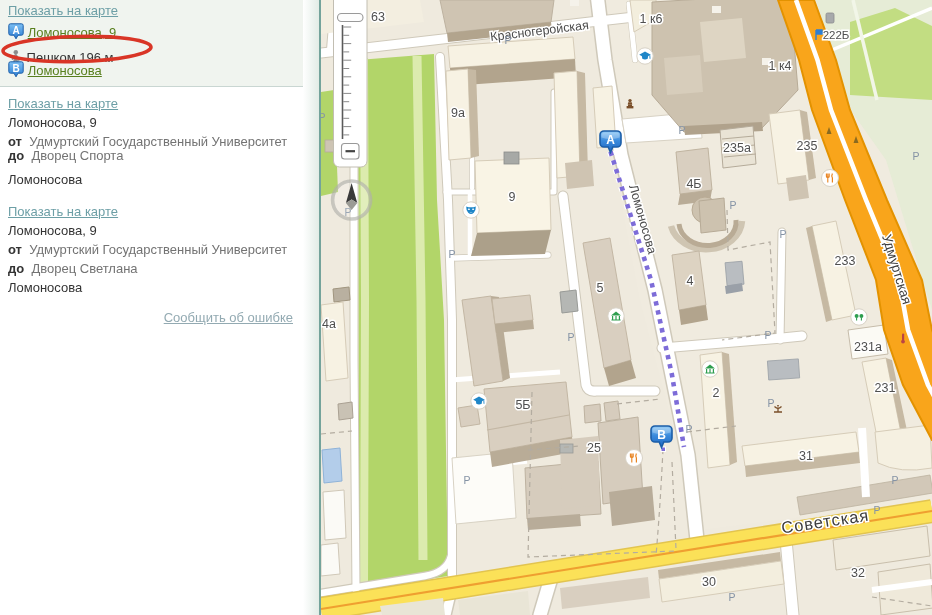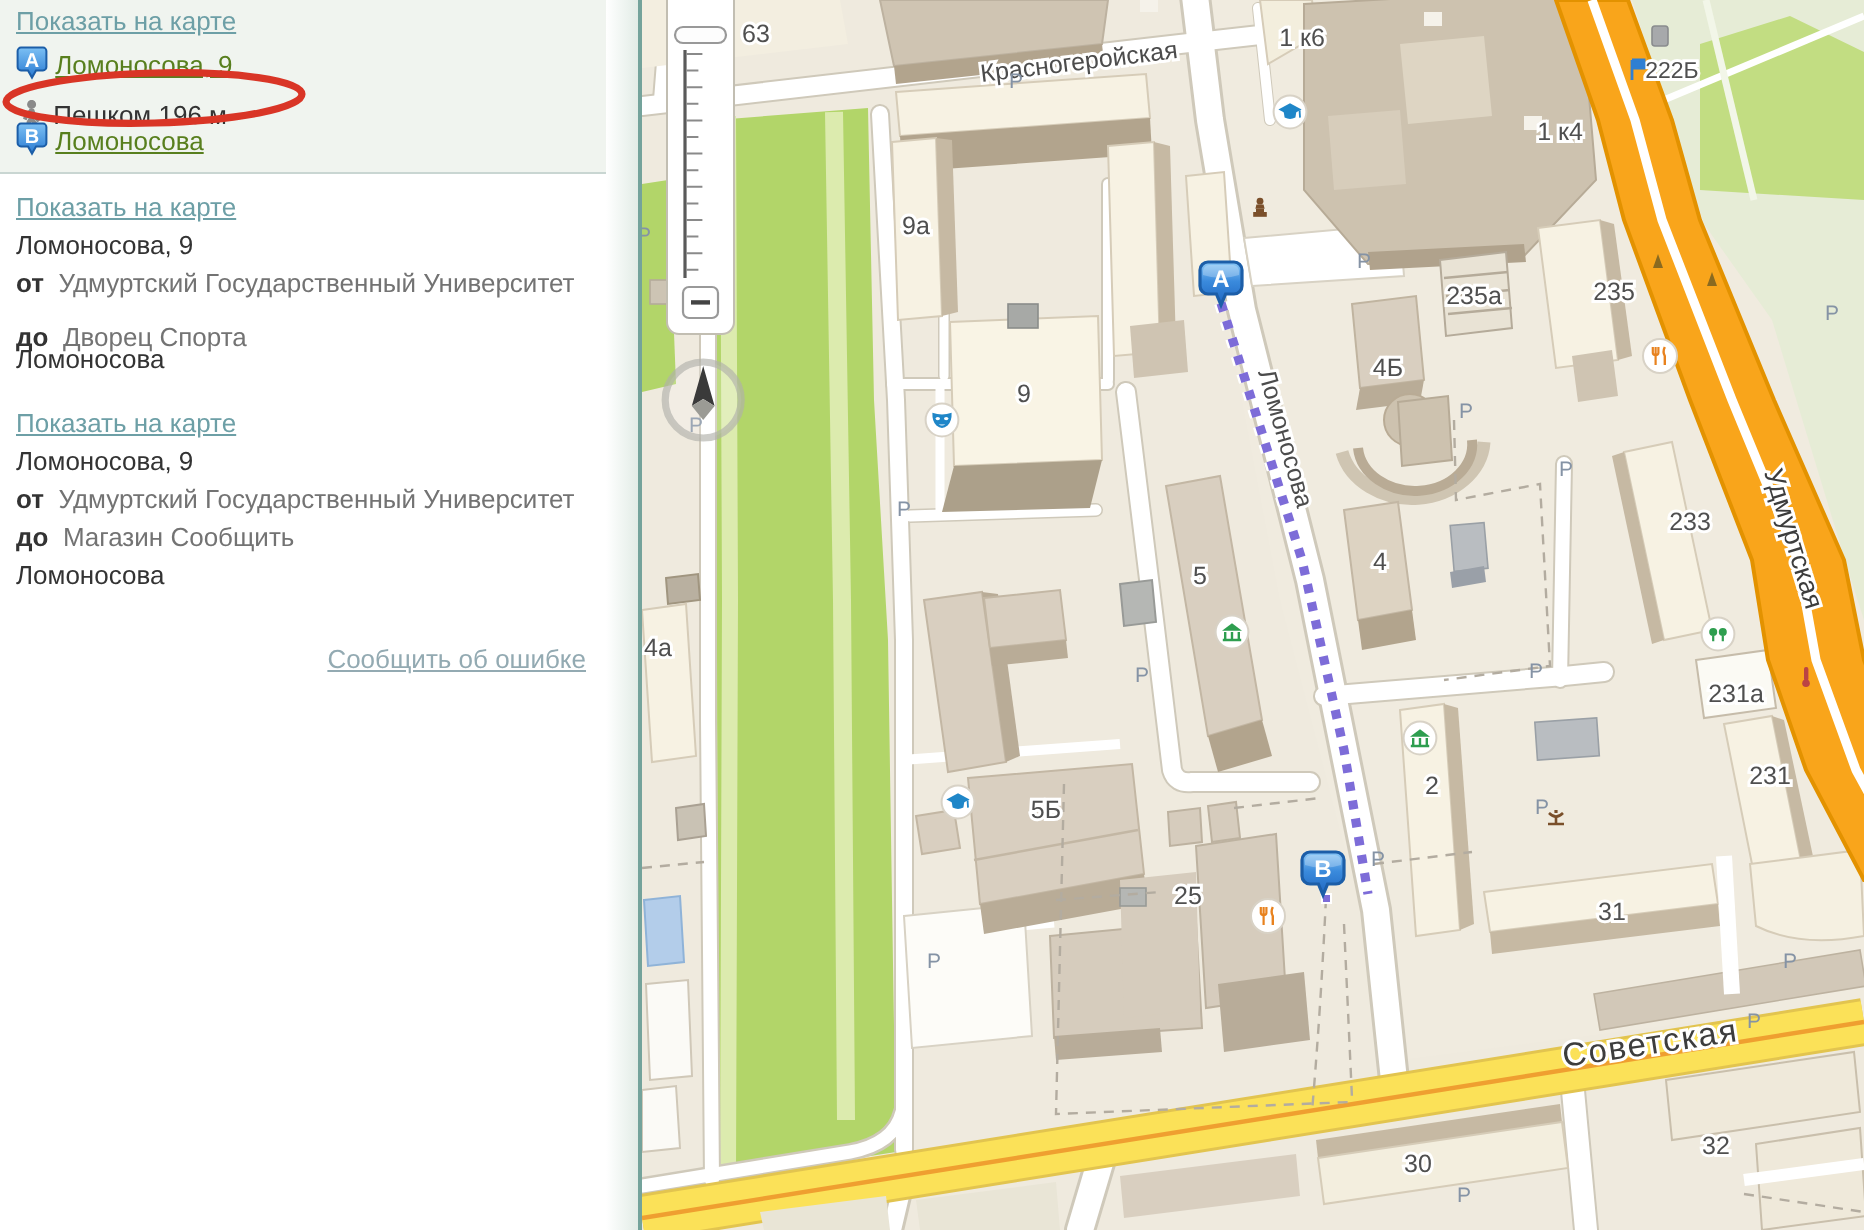--- a/index.html
+++ b/index.html
@@ -345,27 +345,27 @@
             </linearGradient>
           </defs>
           <path d="M2.5.8h11a1.7 1.7 0 0 1 1.7 1.7v8a1.7 1.7 0 0 1-1.7 1.7H10l-2 3.6-2-3.6H2.5A1.7 1.7 0 0 1 .8 10.5v-8A1.7 1.7 0 0 1 2.5.8z" fill="url(#mg2)" stroke="#1c5ea8" stroke-width="1"></path>
           <text x="8" y="10.5" font-size="10" font-weight="bold" fill="#fff" text-anchor="middle" font-family="Liberation Sans">В</text>
         </svg> <span class="glnk">Ломоносова</span></div>
   </div>
   <div class="blk" style="top:87px;">
     <div class="row" style="top:9px;"><span class="lnk">Показать на карте</span></div>
     <div class="row" style="top:28px;">Ломоносова, 9</div>
     <div class="row" style="top:47px;"><b>от</b>&nbsp; <span class="grn">Удмуртский Государственный Университет</span></div>
-    <div class="row" style="top:74px;"><b>до</b>&nbsp; <span class="grn">Дворец Спорта</span></div>
+    <div class="row" style="top:61px;"><b>до</b>&nbsp; <span class="grn">Дворец Спорта</span></div>
     <div class="row" style="top:85px;">Ломоносова</div>
   </div>
   <div class="blk" style="top:196px;">
     <div class="row" style="top:8px;"><span class="lnk">Показать на карте</span></div>
     <div class="row" style="top:27px;">Ломоносова, 9</div>
     <div class="row" style="top:46px;"><b>от</b>&nbsp; <span class="grn">Удмуртский Государственный Университет</span></div>
-    <div class="row" style="top:65px;"><b>до</b>&nbsp; <span class="grn">Магазин Сообщить</span></div>
+    <div class="row" style="top:65px;"><b>до</b>&nbsp; <span class="grn">Дворец Светлана</span></div>
     <div class="row" style="top:84px;">Ломоносова</div>
-    <div class="row" style="top:126px;left:auto;right:10px;"><span class="lnk" style="color:#93aab2;">Сообщить об ошибке</span></div>
+    <div class="row" style="top:114px;left:auto;right:10px;"><span class="lnk" style="color:#93aab2;">Сообщить об ошибке</span></div>
   </div>
   <svg style="position:absolute;left:0;top:30px;" width="170" height="40" viewBox="0 0 170 40">
       <ellipse cx="77" cy="19" rx="74" ry="12.5" fill="none" stroke="#d93526" stroke-width="3.6" transform="rotate(-1.5 77 19)"></ellipse>
     </svg>
 </div>
 
 </body></html>

